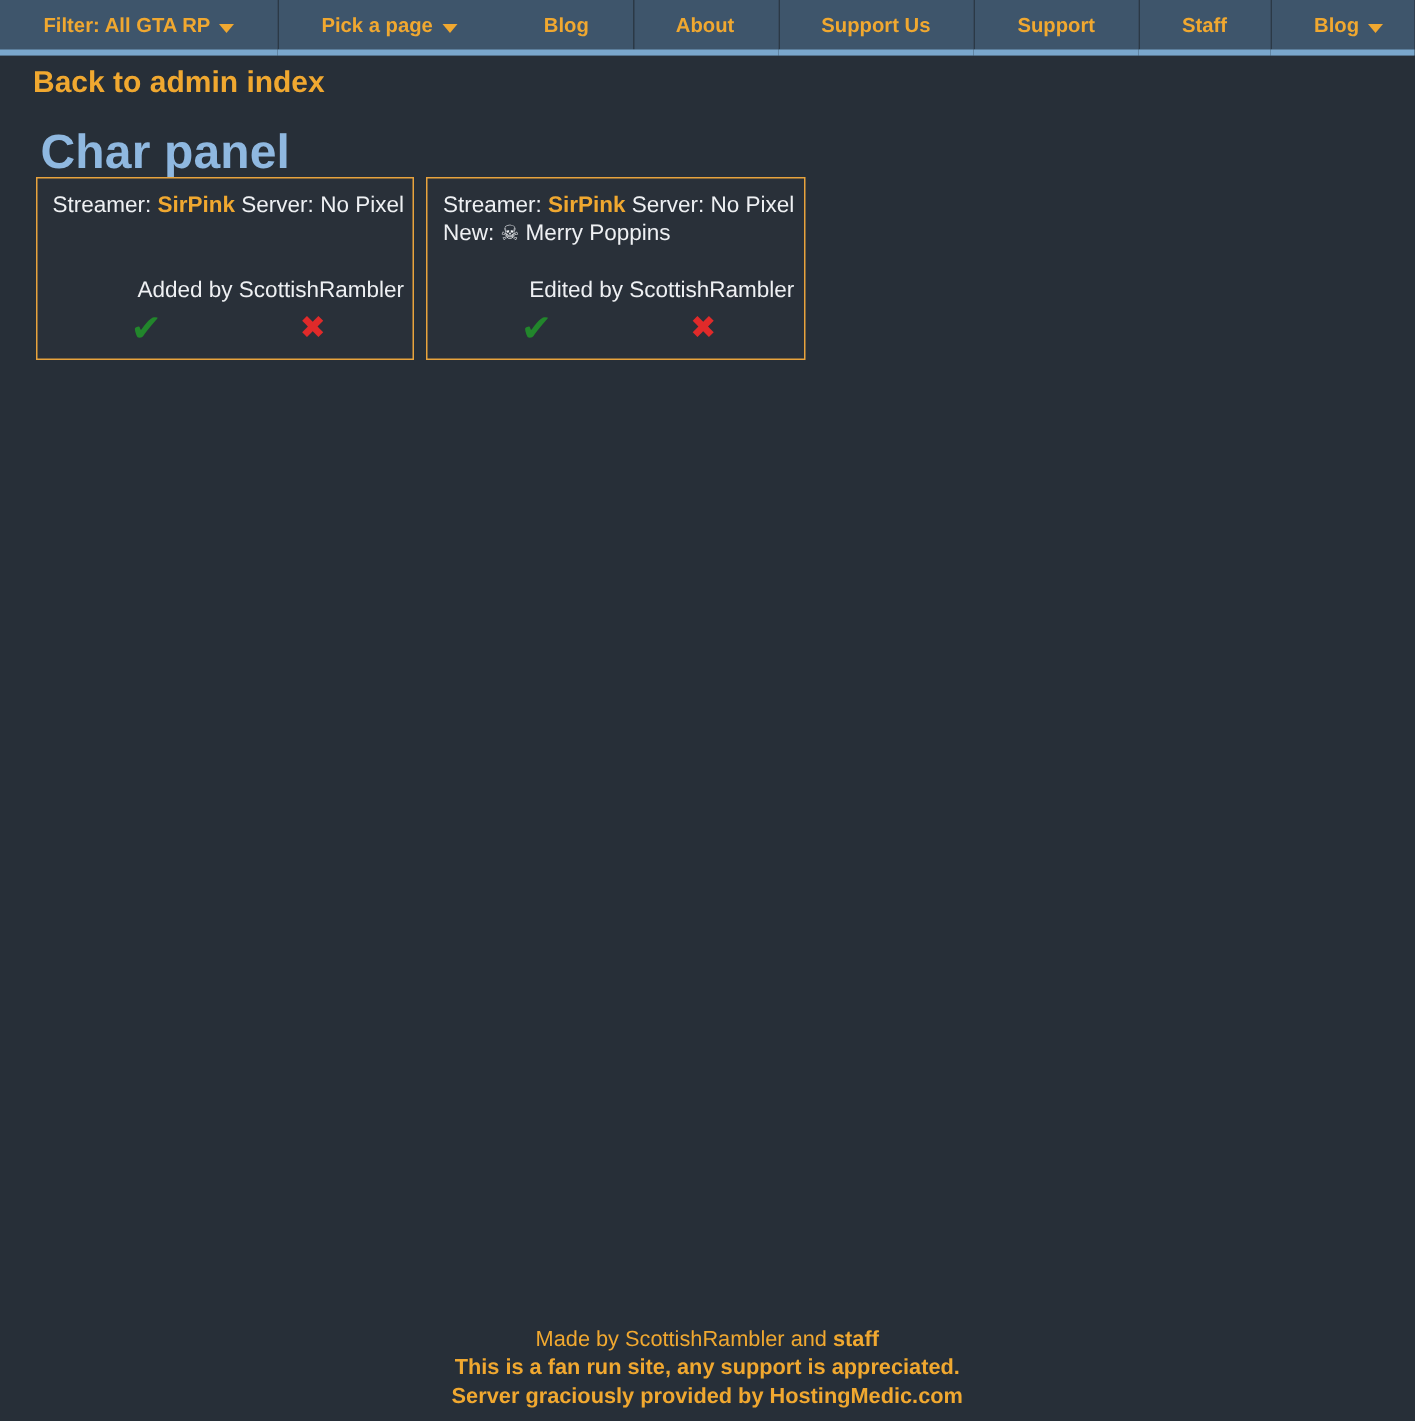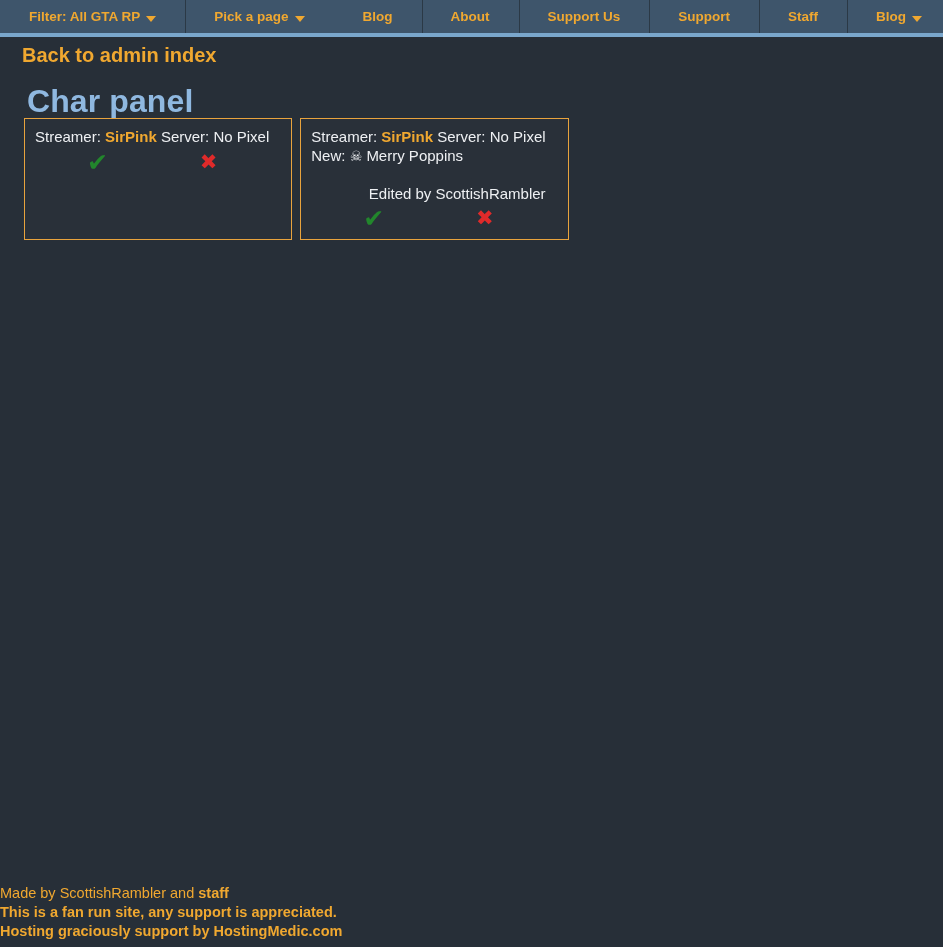--- a/index.html
+++ b/index.html
@@ -113,21 +113,21 @@
   #cards {
     position: absolute;
     left: 24px; top: 118px;
     display: flex;
     gap: 8px;
     align-items: flex-start;
   }
   .card {
     border: 1px solid #e8a33d;
     background: #293039;
-    padding: 9px 22px 8px 10px;
+    padding: 9px 6px 8px 10px;
     font-size: 15px;
     line-height: 18.5px;
     color: #eef0f3;
     min-height: 122px;
     display: flex;
     flex-direction: column;
   }
   .card-line { white-space: nowrap; }
   .streamer-name { color: #f0a830; font-weight: bold; }
   .by-line {
@@ -161,21 +161,21 @@
   .skull-icon {
     font-family: "DejaVu Sans", sans-serif;
     font-size: 14px;
   }
 
   
   #footer {
     position: absolute;
     left: 0; bottom: 6px;
     width: 943px;
-    text-align: left;
+    text-align: center;
     color: #f0a830;
     font-size: 14.5px;
     line-height: 19px;
   }
   #footer .made { font-weight: normal; }
   #footer .bold { font-weight: bold; }
   #footer a { color: #f0a830; text-decoration: none; cursor: pointer; }
 </style>
 </head>
 <body>
@@ -245,20 +245,21 @@
 
 <div id="cards">
 
   <div class="card">
     <div class="card-line">
       <span>Streamer:</span>
       <span class="streamer-name">SirPink</span>
       <span>Server:</span>
       <span>No Pixel</span>
     </div>
+    <div class="by-line">Added by ScottishRambler</div>
     <div class="card-actions">
       <span class="approve-icon">✔</span>
       <span class="deny-icon">✖</span>
     </div>
   </div>
 
   <div class="card">
     <div class="card-line">
       <span>Streamer:</span>
       <span class="streamer-name">SirPink</span>
@@ -275,14 +276,14 @@
       <span class="approve-icon">✔</span>
       <span class="deny-icon">✖</span>
     </div>
   </div>
 
 </div>
 
 <div id="footer">
   <div class="made"><span>Made by ScottishRambler and </span><a class="bold" href="#">staff</a></div>
   <div class="bold">This is a fan run site, any support is appreciated.</div>
-  <div class="bold">Hosting graciously support by HostingMedic.com</div>
+  <div class="bold">Server graciously provided by HostingMedic.com</div>
 </div>
 
 </body></html>

